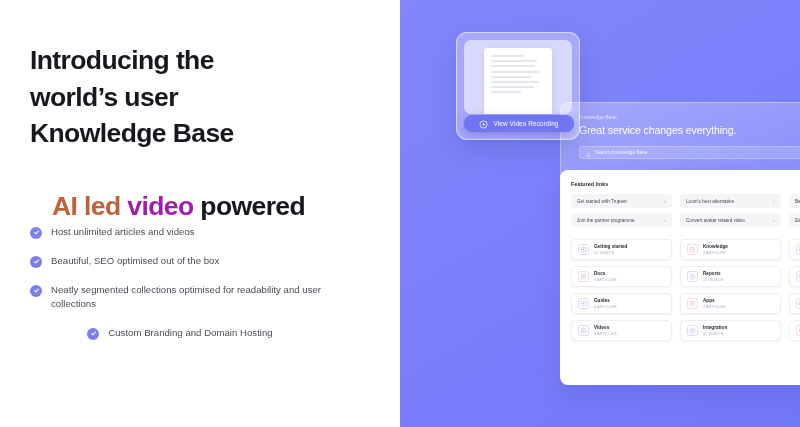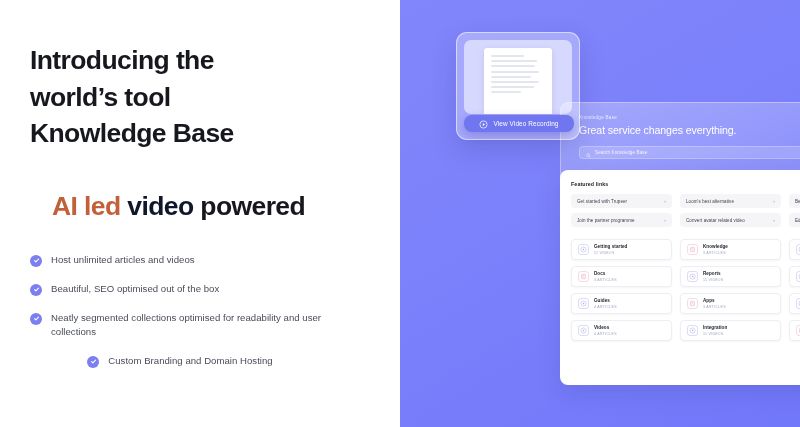--- a/index.html
+++ b/index.html
@@ -20,23 +20,23 @@
   }
   .headline {
     font-size: 26.5px;
     line-height: 36.5px;
     font-weight: 700;
     letter-spacing: -0.6px;
     color: #16181d;
     width: 300px;
   }
   .headline .ai   { color: #c0613a; margin-left: 22px; }
-  .headline .vid  { color: #0f172a; }
-
-  .features { margin-top: 28px; width: 300px; }
+  .headline .vid  { color: #a21caf; }
+
+  .features { width: 300px; }
   .feature {
     display: flex;
     align-items: flex-start;
     gap: 9px;
     margin-bottom: 15px;
   }
   .feature:last-child { margin-bottom: 0; justify-content: center; }
   .check {
     flex: 0 0 auto;
     width: 12px; height: 12px;
@@ -231,21 +231,21 @@
 </style>
 </head>
 <body>
 
 <div class="page">
 
   <div class="left">
 
     <h1 class="headline">
       <span>Introducing the</span><br>
-      <span>world’s tool</span><br>
+      <span>world’s user</span><br>
       <span>Knowledge Base</span><br>
       <br>
       <span class="ai">AI led</span><span> </span><span class="vid">video</span><span> </span><span>powered</span>
     </h1>
 
     <ul class="features" style="list-style:none;">
       <li class="feature">
         <span class="check">
           <svg width="7" height="7" viewBox="0 0 10 10">
               <path d="M2.2 5.1 L4.1 7 L7.9 3.1" fill="none" stroke="#ffffff" stroke-width="1.5" stroke-linecap="round" stroke-linejoin="round"></path>

